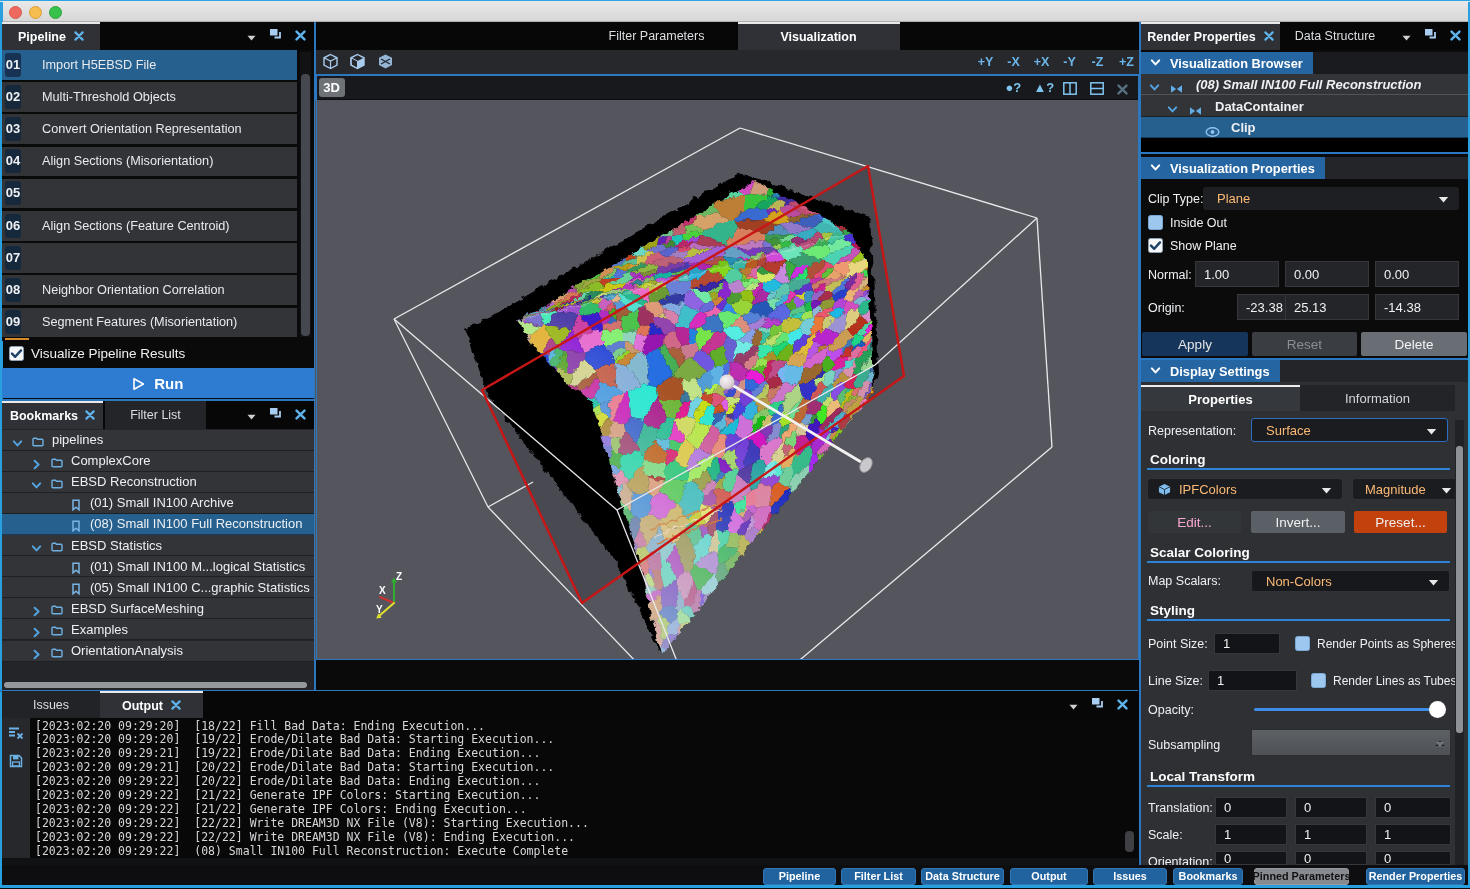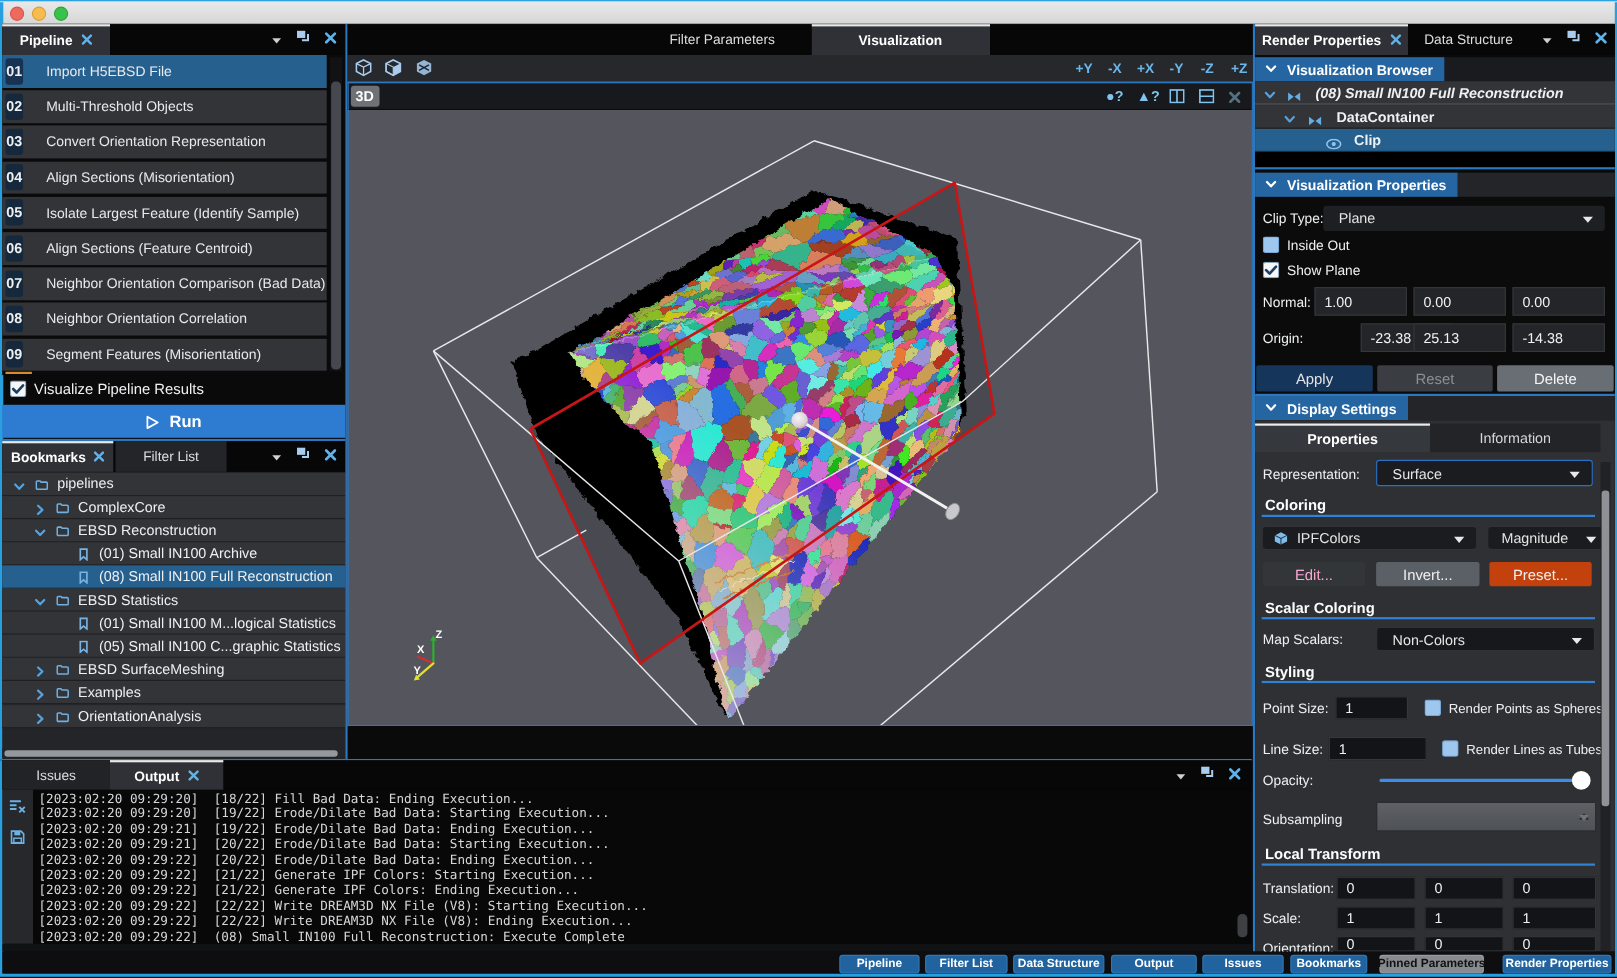--- a/index.html
+++ b/index.html
@@ -52,21 +52,21 @@
   justify-content:center; color:#6cb5e8; font-weight:bold; font-size:12.5px; }
 
 
 .sec-header { position:absolute; left:1141px; height:22px; background:#191b1e; }
 .sec-tab { position:absolute; left:0; top:0; height:22px; background:#2566a2; color:#fff;
   font-size:12.8px; font-weight:600; display:flex; align-items:center; gap:9px; padding:0 10px 0 9px; }
 .rp-label { position:absolute; color:#eef0f2; font-size:12.5px; white-space:nowrap; }
 .rp-input { position:absolute; background:#232528; border:1px solid #35373b; color:#f0f1f3;
   font-size:13px; display:flex; align-items:center; padding-left:8px; }
 .rp-drop { position:absolute; background:#1b1c20; border:1px solid #303236; border-radius:3px;
-  color:#e5e5e5; font-size:13px; display:flex; align-items:center; padding:0 10px 0 14px; }
+  color:#fdba74; font-size:13px; display:flex; align-items:center; padding:0 10px 0 14px; }
 .rp-drop .caret { margin-left:auto; }
 .rp-btn { position:absolute; border-radius:2px; font-size:13.5px; display:flex; align-items:center; justify-content:center; }
 .group-title { position:absolute; color:#fdfdfe; font-size:13.5px; font-weight:bold; }
 .group-rule { position:absolute; height:2px; background:#2f83d6; }
 .cb { display:inline-flex; }
 .cbrow { position:absolute; display:flex; align-items:center; gap:7px; color:#eef0f2; font-size:12.5px; }
 .disp-tab { position:absolute; height:26px; font-size:13px; display:flex; align-items:center; justify-content:center; }
 
 
 .bb-btn { position:absolute; top:868px; height:16.5px; border-radius:3px; font-size:10.8px; white-space:nowrap; font-weight:600;
@@ -120,29 +120,27 @@
 <div class="p-row" style="top:114.4px">
   <span class="p-num">03</span>
   <span class="p-label">Convert Orientation Representation</span>
 </div>
 <div class="p-row" style="top:146.6px">
   <span class="p-num">04</span>
   <span class="p-label">Align Sections (Misorientation)</span>
 </div>
 <div class="p-row" style="top:178.8px">
   <span class="p-num">05</span>
-  <span class="p-label">Isolate Largest Feature (Identify Sample)</span>
 </div>
 <div class="p-row" style="top:211.0px">
   <span class="p-num">06</span>
   <span class="p-label">Align Sections (Feature Centroid)</span>
 </div>
 <div class="p-row" style="top:243.2px">
   <span class="p-num">07</span>
-  <span class="p-label">Neighbor Orientation Comparison (Bad Data)</span>
 </div>
 <div class="p-row" style="top:275.4px">
   <span class="p-num">08</span>
   <span class="p-label">Neighbor Orientation Correlation</span>
 </div>
 <div class="p-row" style="top:307.6px">
   <span class="p-num">09</span>
   <span class="p-label">Segment Features (Misorientation)</span>
 </div>
 <div class="abs" style="left:300px;top:52px;width:11px;height:285px;background:#121214">

